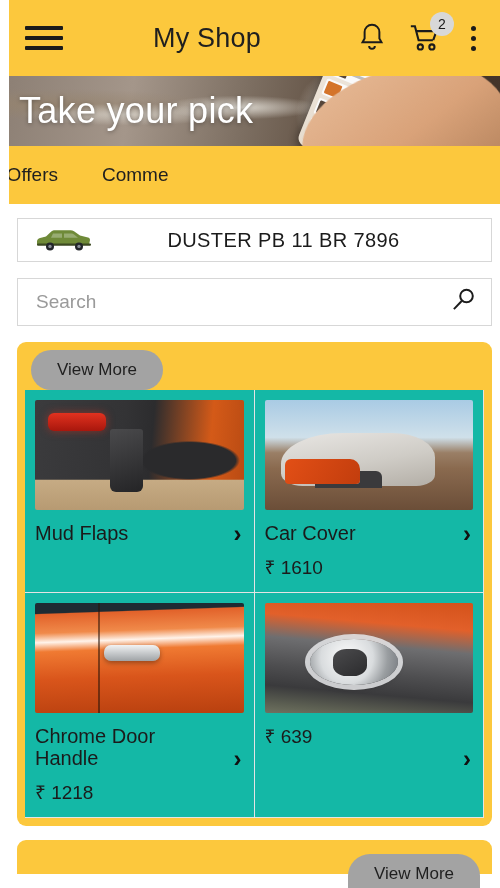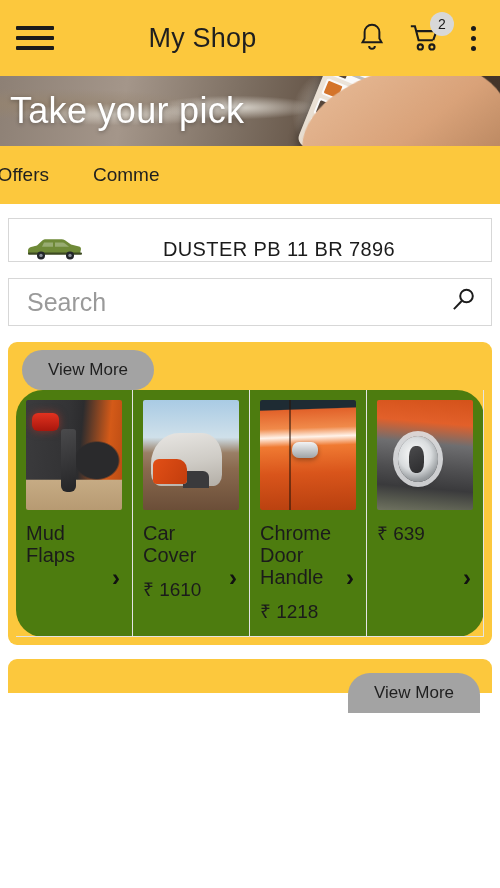--- a/index.html
+++ b/index.html
@@ -2,21 +2,21 @@
 <html><head>
 <meta charset="utf-8">
 <style>
   * { box-sizing: border-box; margin: 0; padding: 0; }
   html, body {
     width: 500px; height: 888px;
     background: #ffffff;
     font-family: "Liberation Sans", sans-serif;
     overflow: hidden;
   }
-  .screen { width: 500px; height: 888px; position: relative; background:#fff; }
+  .screen { width: 500px; height: 888px; position: relative; background:#fff;padding-left:9px; }
 
   
   .appbar {
     height: 76px; background: #FCC83D;
     display: flex; align-items: center; padding: 0 14px;
     position: relative;
   }
   .hamburger { width: 38px; height: 30px; display:flex; flex-direction:column;
                justify-content:center; gap:6px; cursor:pointer; margin-left:2px;}
   .hamburger span { display:block; height:4px; background:#1b1b1b; border-radius:1px; }
@@ -86,52 +86,52 @@
   .tab.active { font-weight:bold; }
   .tab.active::after {
     content:""; position:absolute; left:6px; right:6px; bottom:0;
     height:5px; background:#6b6b6b; border-radius:2px;
   }
 
   
   .body-pad { padding: 0 8px; }
   .vehicle {
     margin-top:14px; height:44px; border:1px solid #d7d7d7; background:#fff;
-    display:flex; align-items:flex-end; cursor:pointer;gap:36px;
+    display:flex; align-items:center; cursor:pointer;gap:36px;
   }
   .veh-icon { width:92px; display:flex; align-items:center; justify-content:center; }
   .veh-label { flex:1; text-align:center; font-size:20px; color:#1b1b1b;
                letter-spacing:.4px; margin-left:-70px; }
 
   
   .search {
     margin-top:16px; height:48px; border:1px solid #d7d7d7; background:#fff;
     display:flex; align-items:center; padding:0 14px 0 18px;
   }
   .search input {
-    flex:1; border:none; outline:none; font-size:25px; color:#3a3a3a;
+    flex:1; border:none; outline:none; font-size:19px; color:#3a3a3a;
     font-family:"Liberation Sans", sans-serif; background:transparent;
   }
   .search input::placeholder { color:#9a9a9a; }
 
   
   .section {
     margin-top:16px; background:#FCC83D; border-radius:9px; padding:8px;
   }
   .section-head {
     height:40px; display:flex; align-items:center; justify-content:space-between;
     padding:0 4px 0 6px;
   }
   .section-title { font-size:21px; color:#1f1f1f; }
   .view-more {
     background:#a3a3a3; border-radius:22px; border:none;
     padding:10px 26px; font-size:17px; color:#1f1f1f; cursor:pointer;
     font-family:"Liberation Sans", sans-serif;
   }
-  .grid { background:#4d7c0f; display:grid; grid-template-columns:1fr 1fr 1fr 1fr;border-radius:27px; }
+  .grid { background:#14b8a6; display:grid; grid-template-columns:1fr 1fr; }
   .pcard { border:1px solid #e4e4e4; border-top:none; border-left:none;
            padding:10px 10px 12px 10px; position:relative; cursor:pointer; }
   .pcard:nth-child(odd) { border-left:none; }
   .pcard:nth-child(1), .pcard:nth-child(2) { border-top:none; }
   .pimg { width:100%; height:110px; border-radius:2px; overflow:hidden; position:relative; }
   .pname { font-size:20px; color:#1b1b1b; margin-top:12px; padding-right:24px;
            line-height:1.1; }
   .pprice { font-size:19px; color:#1b1b1b; margin-top:10px; }
   .chev { position:absolute; right:12px; bottom:46px; font-size:24px; color:#111;
           font-weight:bold; line-height:1; }

